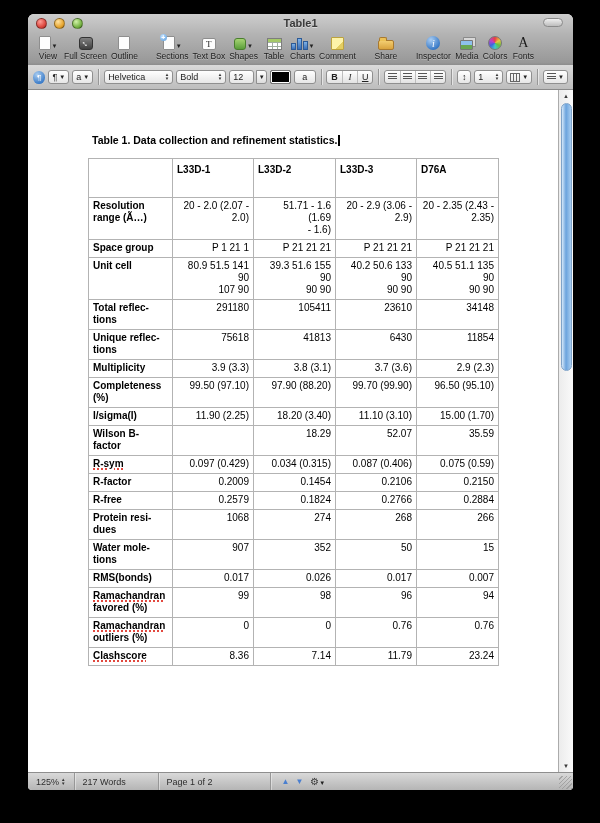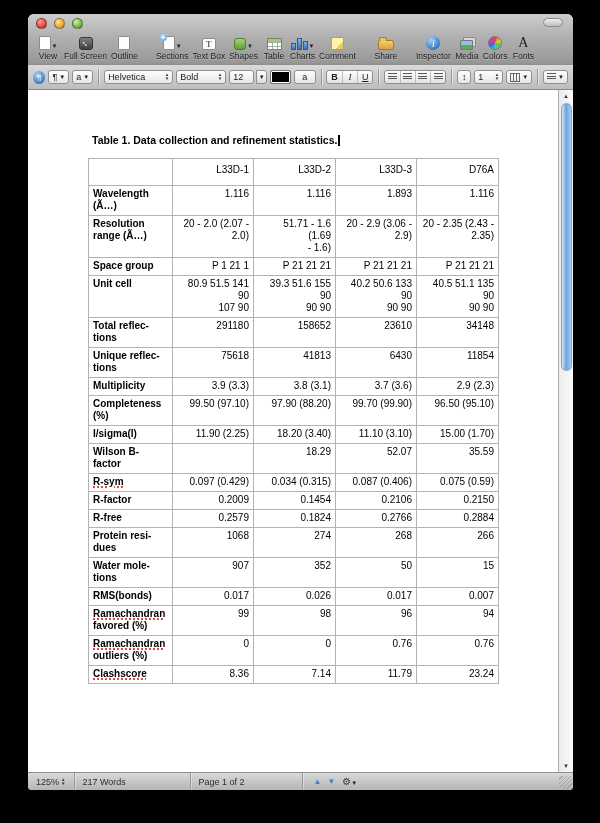--- a/index.html
+++ b/index.html
@@ -82,21 +82,21 @@
   .lines{width:9px;height:8px;background:repeating-linear-gradient(to bottom,#555 0 1px,transparent 1px 2.6px);}
   .colicon{width:10px;height:9px;border:1px solid #666;box-sizing:border-box;
            background:repeating-linear-gradient(to right,transparent 0 2px,#666 2px 3px);}
   
   .content{position:absolute;top:76px;left:0;right:0;bottom:18px;background:#fff;overflow:hidden;}
   .doc-title{position:absolute;left:64px;top:44px;font-size:10.5px;font-weight:bold;color:#000;}
   .caret{display:inline-block;width:1.5px;height:11px;background:#000;vertical-align:-2px;margin-left:1px;}
   table.stats{position:absolute;left:60px;top:68px;width:410px;border-collapse:collapse;
               font-size:10px;line-height:12px;color:#000;table-layout:fixed;}
   .stats th,.stats td{border:1px solid #b3b3b3;vertical-align:top;box-sizing:border-box;}
-  .stats th{font-weight:normal;text-align:right;padding:5px 4px 9px;}
+  .stats th{font-weight:bold;text-align:left;padding:5px 4px 21px;}
   .stats td{padding:2px 4px 3px;}
   .stats td.lbl{font-weight:bold;}
   .stats td.lbl span{display:block;}
   .stats td.val{text-align:right;white-space:pre-line;}
   .sp{text-decoration:underline;text-decoration-style:dotted;text-decoration-color:#e2493f;
       text-decoration-thickness:1.5px;text-underline-offset:1px;}
   
   .vscroll{position:absolute;top:0;right:0;width:15px;bottom:0;background:linear-gradient(to right,#ececec,#fafafa);
            border-left:1px solid #ababab;box-sizing:border-box;}
   .sarrow{position:absolute;left:0;right:0;height:10px;text-align:center;font-size:6px;color:#3a3a3a;line-height:10px;}
@@ -119,20 +119,21 @@
 
 <div class="window">
 
   <div class="chrome">
     <div class="titlebar">
       <div class="lights">
         <span class="light red"></span>
         <span class="light yellow"></span>
         <span class="light green"></span>
       </div>
+      <div class="wtitle">Table1</div>
       <div class="pill"></div>
     </div>
 
     <div class="toolbar">
       <div class="tbi">
         <span class="icorow">
             <span class="i-page"><span class="ln"></span></span>
             <span class="dd">▼</span>
           </span>
         <span class="tbl-label">View</span>
@@ -321,30 +322,20 @@
           <th></th>
           <th>L33D-1</th>
           <th>L33D-2</th>
           <th>L33D-3</th>
           <th>D76A</th>
         </tr>
       </thead>
       <tbody>
           <tr>
             <td class="lbl">
-              <span>Wavelength</span>
-              <span>(Ã…)</span>
-            </td>
-            <td class="val">1.116</td>
-            <td class="val">1.116</td>
-            <td class="val">1.893</td>
-            <td class="val">1.116</td>
-          </tr>
-          <tr>
-            <td class="lbl">
               <span>Resolution</span>
               <span>range (Ã…)</span>
             </td>
             <td class="val">20  - 2.0 (2.07 -
 2.0)</td>
             <td class="val">51.71  - 1.6 (1.69
 - 1.6)</td>
             <td class="val">20  - 2.9 (3.06 -
 2.9)</td>
             <td class="val">20  - 2.35 (2.43 -
@@ -371,21 +362,21 @@
 90 90</td>
             <td class="val">40.5 51.1 135 90
 90 90</td>
           </tr>
           <tr>
             <td class="lbl">
               <span>Total reflec-</span>
               <span>tions</span>
             </td>
             <td class="val">291180</td>
-            <td class="val">158652</td>
+            <td class="val">105411</td>
             <td class="val">23610</td>
             <td class="val">34148</td>
           </tr>
           <tr>
             <td class="lbl">
               <span>Unique reflec-</span>
               <span>tions</span>
             </td>
             <td class="val">75618</td>
             <td class="val">41813</td>
@@ -526,21 +517,21 @@
   </div>
 
   <div class="statusbar">
     <div class="sseg">
         <span>125%</span>
         <span class="stepper">
           <span>▲</span>
           <span>▼</span>
         </span>
       </div>
-    <div class="sseg" style="width:116px">217 Words</div>
+    <div class="sseg" style="width:84px">217 Words</div>
     <div class="sseg" style="width:112px">Page 1 of 2</div>
     <div class="sseg" style="border-right:none;box-shadow:none">
       <span class="navarrow">▲</span>
       <span class="navarrow">▼</span>
       <span class="gear">⚙<span class="dd">▼</span></span>
     </div>
     <div class="grip"></div>
   </div>
 
 </div>

